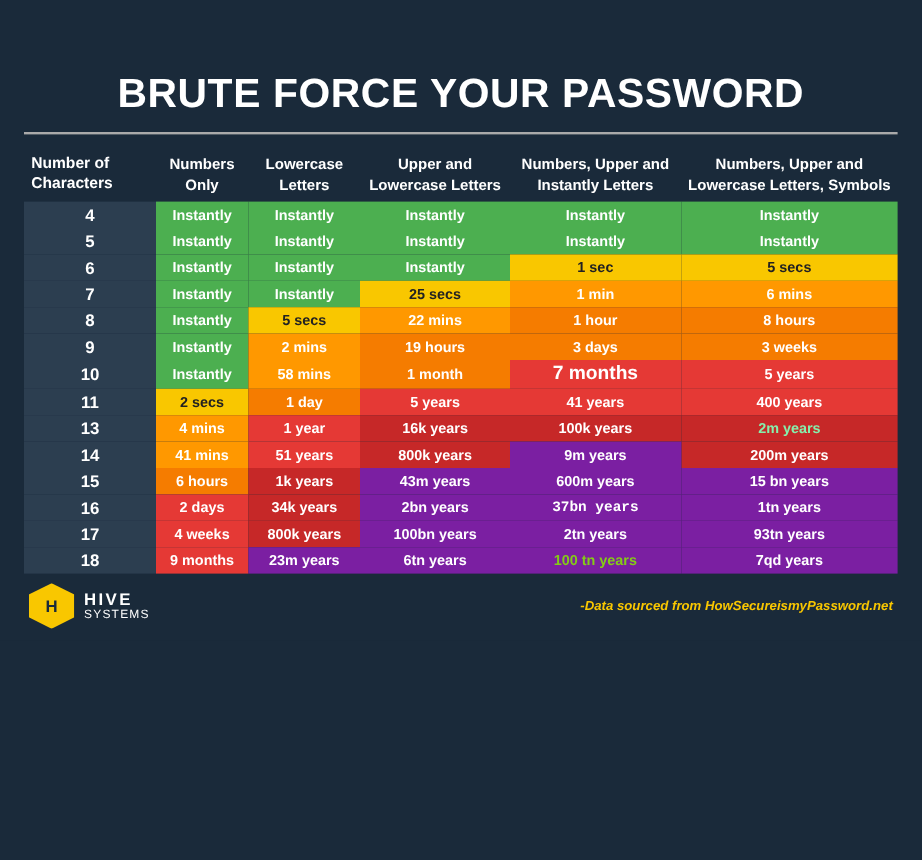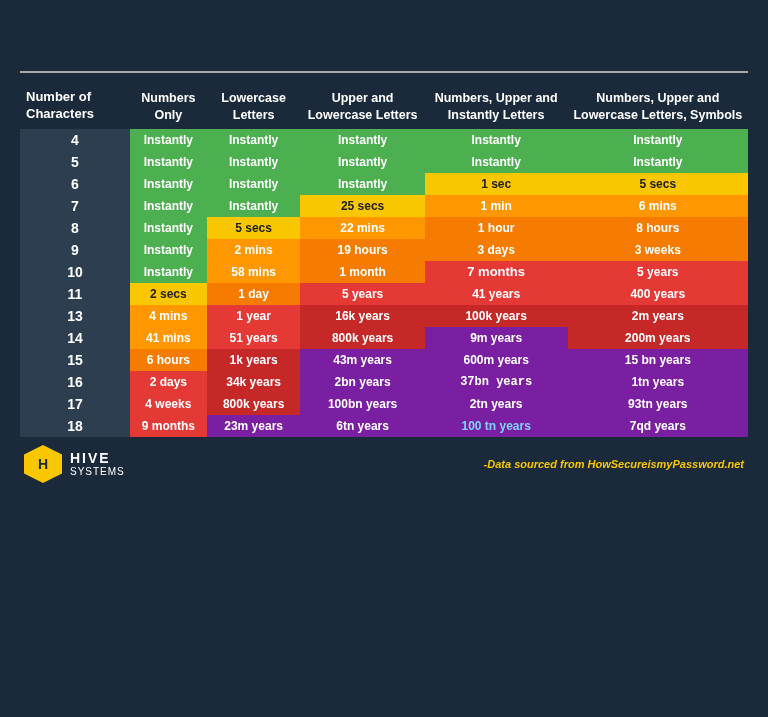--- a/index.html
+++ b/index.html
@@ -111,20 +111,21 @@
       font-style: italic;
       font-weight: bold;
     }
   </style>
 </head>
 <body>
 
 <div class="container">
   <h1 class="title">
     <br>
+    <span>BRUTE FORCE YOUR PASSWORD</span>
   </h1>
   <hr class="divider">
 
   <table>
     <thead>
       <tr>
         <th style="text-align:left; padding-left:6px;">Number of Characters</th>
         <th>Numbers Only</th>
         <th>Lowercase Letters</th>
         <th>Upper and Lowercase Letters</th>
@@ -180,38 +181,38 @@
           <td style="background-color: rgb(255, 152, 0); color: white; font-weight: bold; font-size: 12px;">2 mins</td>
           <td style="background-color: rgb(245, 124, 0); color: white; font-weight: bold; font-size: 12px;">19 hours</td>
           <td style="background-color: rgb(245, 124, 0); color: white; font-weight: bold; font-size: 12px;">3 days</td>
           <td style="background-color: rgb(245, 124, 0); color: white; font-weight: bold; font-size: 12px;">3 weeks</td>
         </tr>
         <tr>
           <td style="background: rgb(44, 62, 80); color: white; font-weight: bold; font-size: 14px;">10</td>
           <td style="background-color: rgb(76, 175, 80); color: white; font-weight: bold; font-size: 12px;">Instantly</td>
           <td style="background-color: rgb(255, 152, 0); color: white; font-weight: bold; font-size: 12px;">58 mins</td>
           <td style="background-color: rgb(245, 124, 0); color: white; font-weight: bold; font-size: 12px;">1 month</td>
-          <td style="background-color: rgb(229, 57, 53); color: white; font-weight: bold; font-size: 13px;">7 months</td>
+          <td style="background-color: rgb(229, 57, 53); color: white; font-weight: bold; font-size: 16px;">7 months</td>
           <td style="background-color: rgb(229, 57, 53); color: white; font-weight: bold; font-size: 12px;">5 years</td>
         </tr>
         <tr>
           <td style="background: rgb(44, 62, 80); color: white; font-weight: bold; font-size: 14px;">11</td>
           <td style="background-color: rgb(249, 199, 0); color: rgb(34, 34, 34); font-weight: bold; font-size: 12px;">2 secs</td>
           <td style="background-color: rgb(245, 124, 0); color: white; font-weight: bold; font-size: 12px;">1 day</td>
           <td style="background-color: rgb(229, 57, 53); color: white; font-weight: bold; font-size: 12px;">5 years</td>
           <td style="background-color: rgb(229, 57, 53); color: white; font-weight: bold; font-size: 12px;">41 years</td>
           <td style="background-color: rgb(229, 57, 53); color: white; font-weight: bold; font-size: 12px;">400 years</td>
         </tr>
         <tr>
           <td style="background: rgb(44, 62, 80); color: white; font-weight: bold; font-size: 14px;">13</td>
           <td style="background-color: rgb(255, 152, 0); color: white; font-weight: bold; font-size: 12px;">4 mins</td>
           <td style="background-color: rgb(229, 57, 53); color: white; font-weight: bold; font-size: 12px;">1 year</td>
           <td style="background-color: rgb(198, 40, 40); color: white; font-weight: bold; font-size: 12px;">16k years</td>
           <td style="background-color: rgb(198, 40, 40); color: white; font-weight: bold; font-size: 12px;">100k years</td>
-          <td style="background-color: rgb(198, 40, 40); color: #ffffff; font-weight: bold; font-size: 12px;">2m years</td>
+          <td style="background-color: rgb(198, 40, 40); color: #86efac; font-weight: bold; font-size: 12px;">2m years</td>
         </tr>
         <tr>
           <td style="background: rgb(44, 62, 80); color: white; font-weight: bold; font-size: 14px;">14</td>
           <td style="background-color: rgb(255, 152, 0); color: white; font-weight: bold; font-size: 12px;">41 mins</td>
           <td style="background-color: rgb(229, 57, 53); color: white; font-weight: bold; font-size: 12px;">51 years</td>
           <td style="background-color: rgb(198, 40, 40); color: white; font-weight: bold; font-size: 12px;">800k years</td>
           <td style="background-color: rgb(123, 31, 162); color: white; font-weight: bold; font-size: 12px;">9m years</td>
           <td style="background-color: rgb(198, 40, 40); color: white; font-weight: bold; font-size: 12px;">200m years</td>
         </tr>
         <tr>
@@ -236,21 +237,21 @@
           <td style="background-color: rgb(198, 40, 40); color: white; font-weight: bold; font-size: 12px;">800k years</td>
           <td style="background-color: rgb(123, 31, 162); color: white; font-weight: bold; font-size: 12px;">100bn years</td>
           <td style="background-color: rgb(123, 31, 162); color: white; font-weight: bold; font-size: 12px;">2tn years</td>
           <td style="background-color: rgb(123, 31, 162); color: white; font-weight: bold; font-size: 12px;">93tn years</td>
         </tr>
         <tr>
           <td style="background: rgb(44, 62, 80); color: white; font-weight: bold; font-size: 14px;">18</td>
           <td style="background-color: rgb(229, 57, 53); color: white; font-weight: bold; font-size: 12px;">9 months</td>
           <td style="background-color: rgb(123, 31, 162); color: white; font-weight: bold; font-size: 12px;">23m years</td>
           <td style="background-color: rgb(123, 31, 162); color: white; font-weight: bold; font-size: 12px;">6tn years</td>
-          <td style="background-color: rgb(123, 31, 162); color: #7dd3fc; font-weight: bold; font-size: 12px;">100 tn years</td>
+          <td style="background-color: rgb(123, 31, 162); color: #84cc16; font-weight: bold; font-size: 12px;">100 tn years</td>
           <td style="background-color: rgb(123, 31, 162); color: white; font-weight: bold; font-size: 12px;">7qd years</td>
         </tr>
       </tbody>
   </table>
 
   <div class="footer">
     <div class="logo-area">
       <div class="logo-hex">
         <span>H</span>
       </div>

